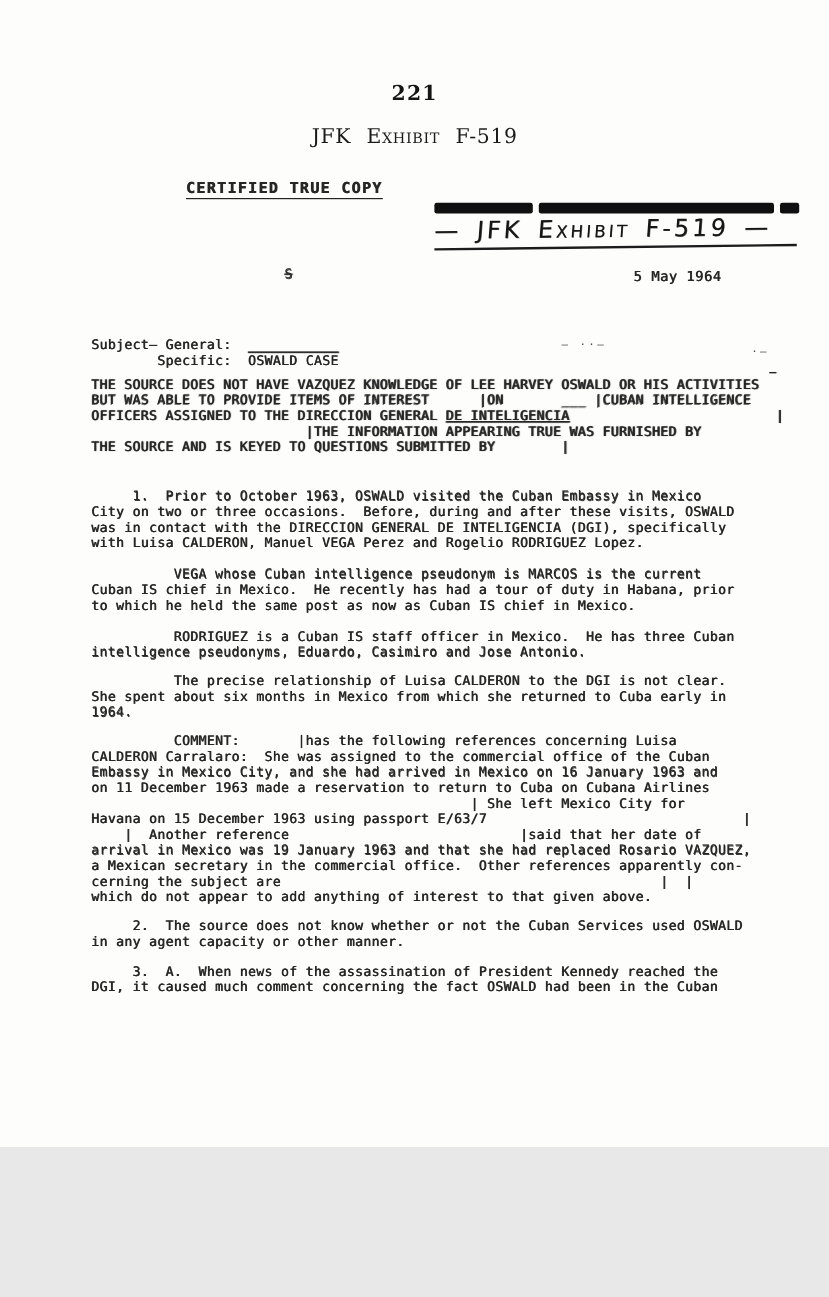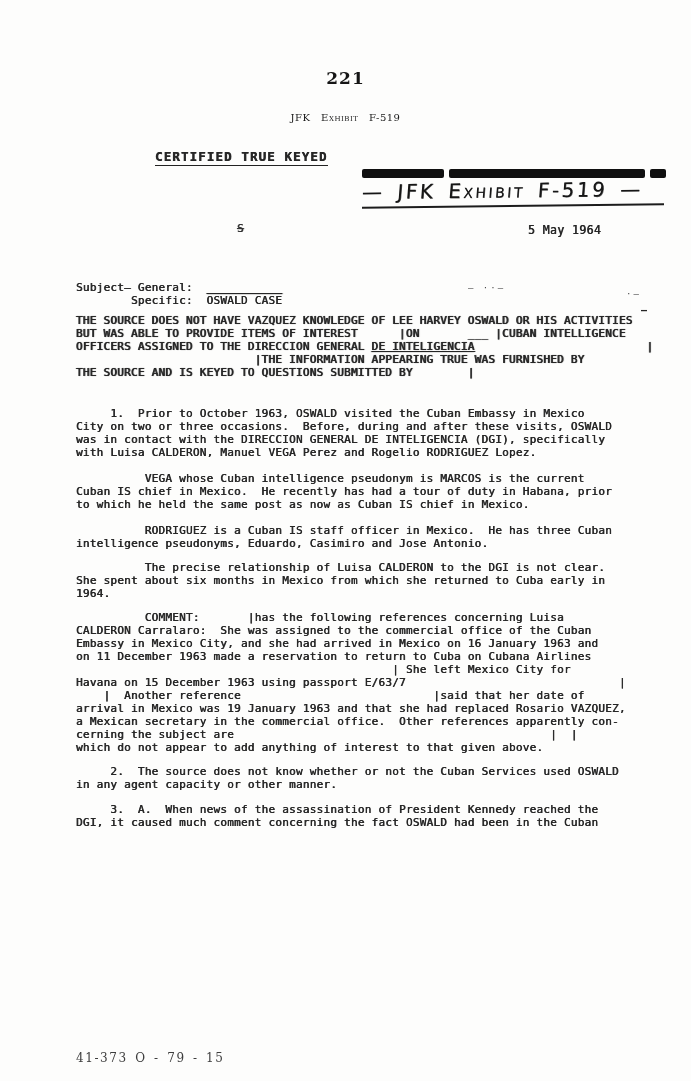--- a/index.html
+++ b/index.html
@@ -1,35 +1,35 @@
 <!DOCTYPE html>
 <html><head>
 <meta charset="utf-8">
 <style>
   html,body{margin:0;padding:0;background:#e8e8e8;}
   .page{
     position:relative;
-    width:691px;height:1081px;
+    width:691px;height:956px;
     background:#fdfdfc;
     overflow:hidden;
     font-family:"DejaVu Sans Mono",monospace;
   }
   
   .page-number{
     position:absolute;top:68px;left:0;right:0;
     text-align:center;
     font-family:"DejaVu Serif",serif;font-weight:bold;
     font-size:17px;letter-spacing:1px;color:#151515;
   }
   .exhibit-heading{
-    position:absolute;top:112px;left:0;right:0;
+    position:absolute;top:104px;left:0;right:0;
     text-align:center;
     font-family:"DejaVu Serif",serif;
     font-variant:small-caps;
-    font-size:10px;word-spacing:7px;letter-spacing:.5px;color:#1a1a1a;
+    font-size:17px;word-spacing:7px;letter-spacing:.5px;color:#1a1a1a;
   }
   .footer-code{
     position:absolute;top:1051px;left:76px;
     font-family:"DejaVu Serif",serif;
     font-size:12px;letter-spacing:1.6px;word-spacing:2px;
     color:#3d3d3d;
   }
   
   .typed{
     color:#262626;
@@ -93,21 +93,21 @@
 </style>
 </head>
 <body>
 
 <div class="page">
 
   <div class="page-number">221</div>
 
   <div class="exhibit-heading">JFK Exhibit F-519</div>
 
-  <div class="certified typed">CERTIFIED TRUE KEYED</div>
+  <div class="certified typed">CERTIFIED TRUE COPY</div>
 
   <div class="stamp">
     <div class="stamp-bar">
       <div class="s1"></div>
       <div class="s2"></div>
       <div class="s3"></div>
     </div>
     <div class="stamp-text">— JFK Exhibit F-519 —</div>
     <div class="stamp-underline"></div>
   </div>

